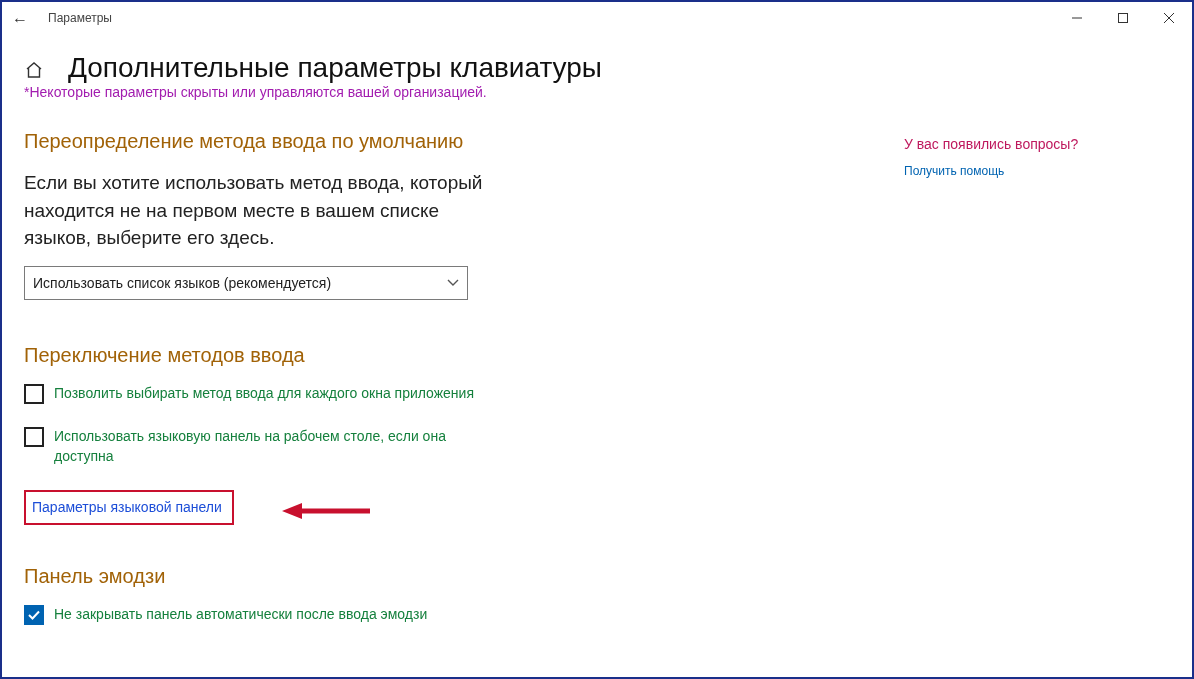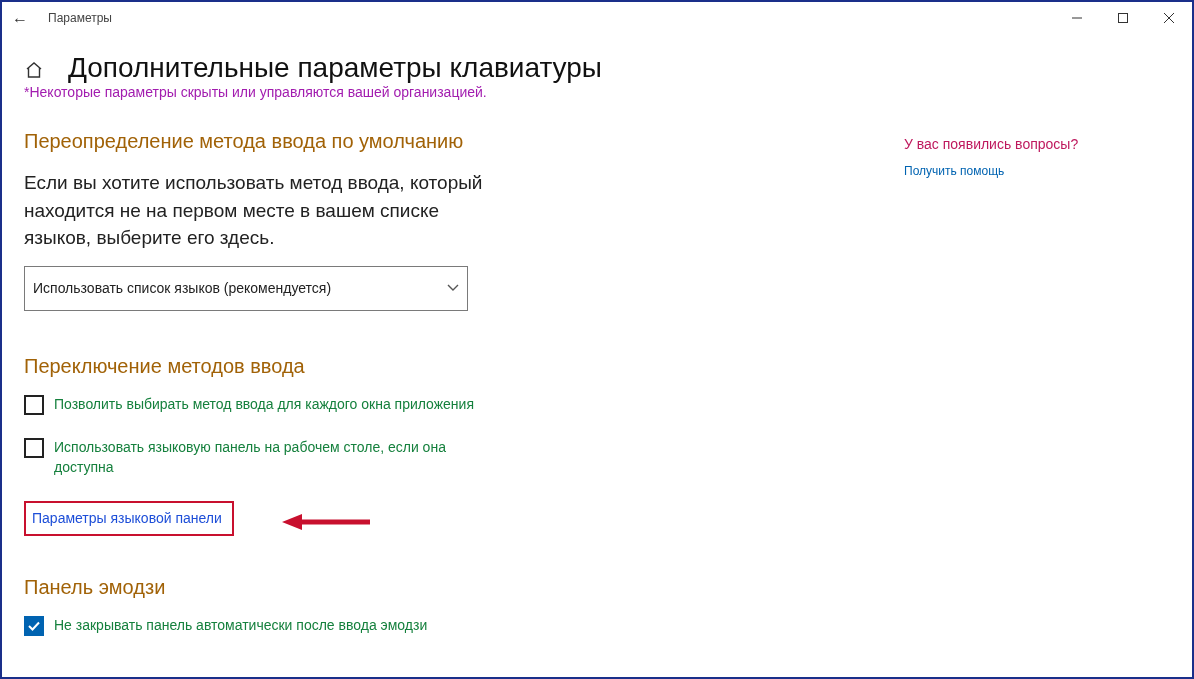--- a/index.html
+++ b/index.html
@@ -88,21 +88,21 @@
   }
   .desc {
     font-size: 19px;
     line-height: 1.45;
     color: #222;
     max-width: 460px;
     margin-bottom: 14px;
   }
   .dropdown {
     width: 444px;
-    height: 45px;
+    height: 34px;
     border: 1px solid #7a7a7a;
     display: flex;
     align-items: center;
     padding: 0 8px;
     font-size: 14px;
     color: #222;
     justify-content: space-between;
     margin-bottom: 44px;
   }
   .chev {

